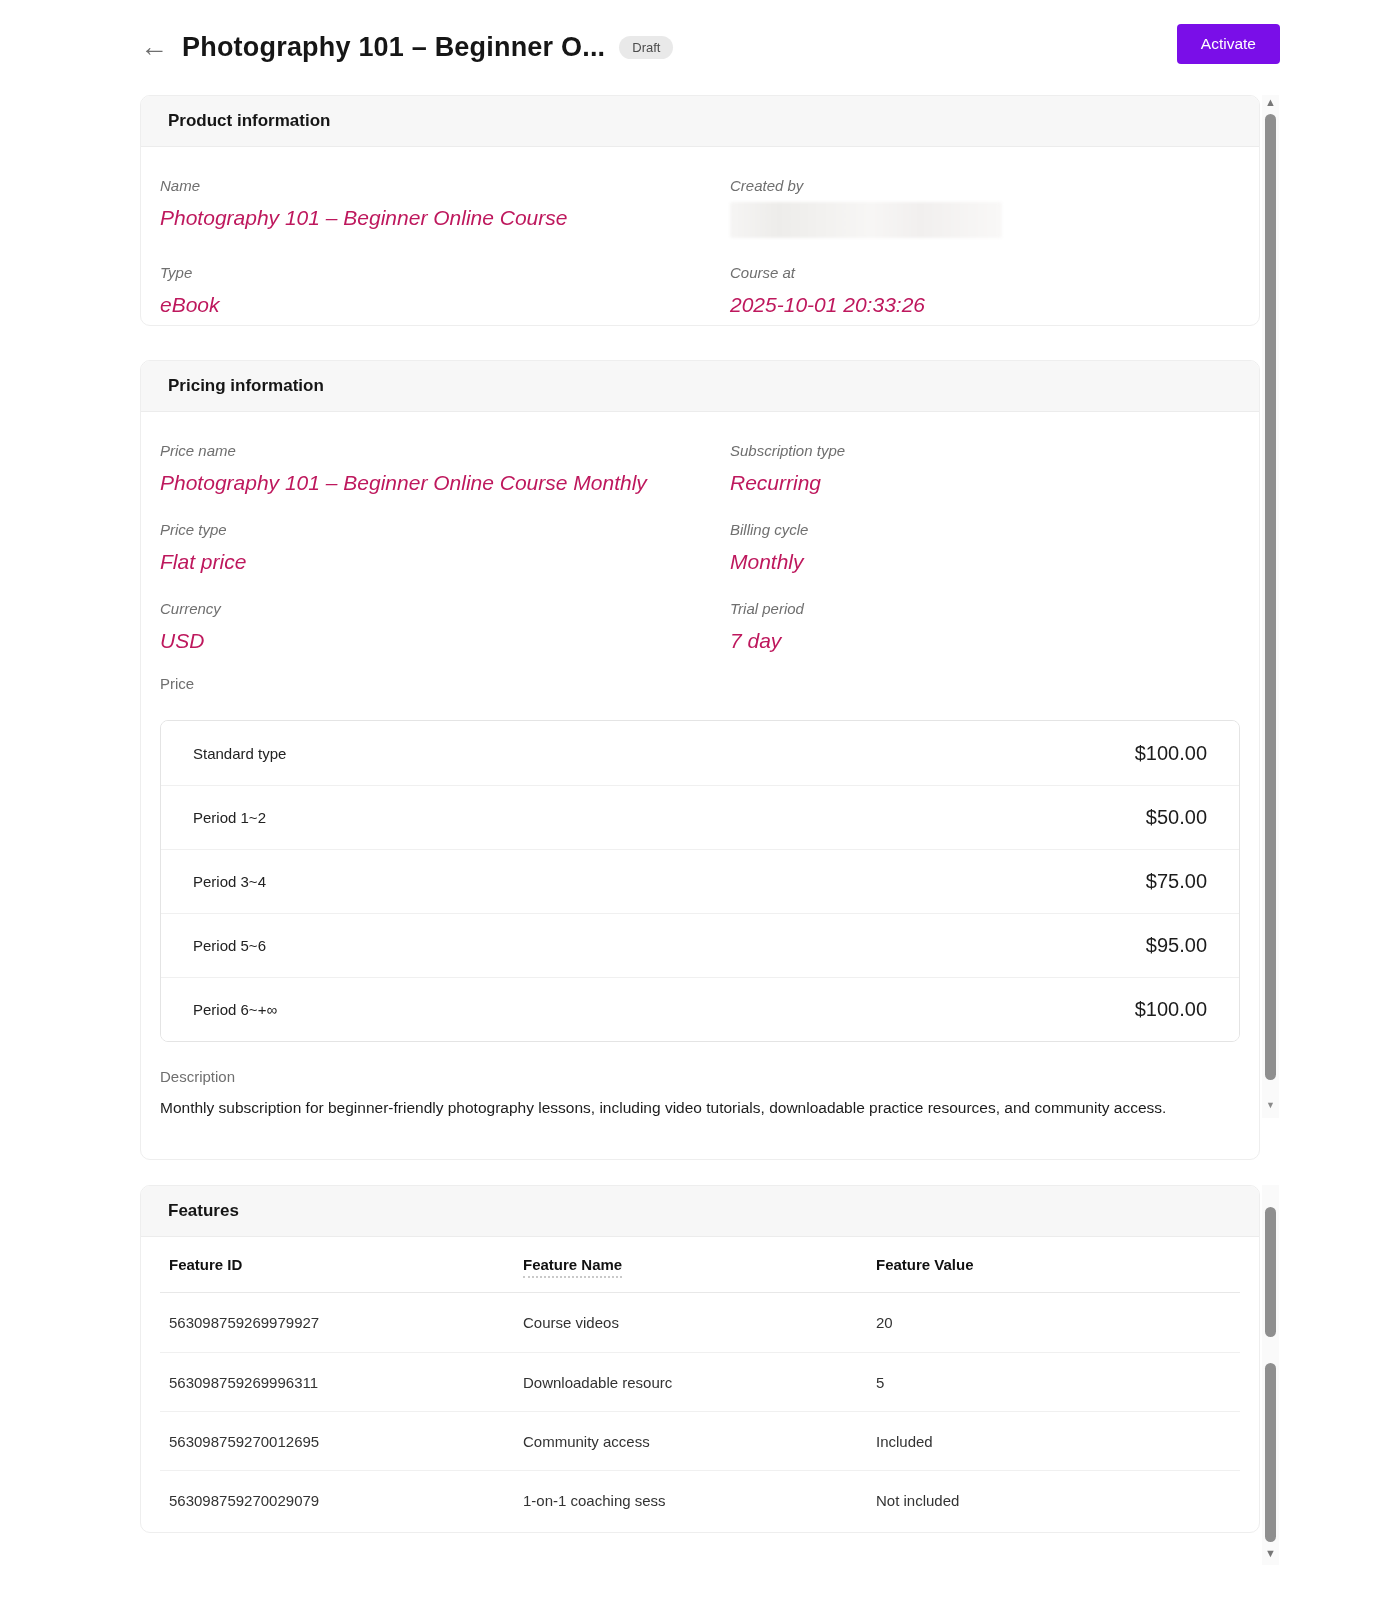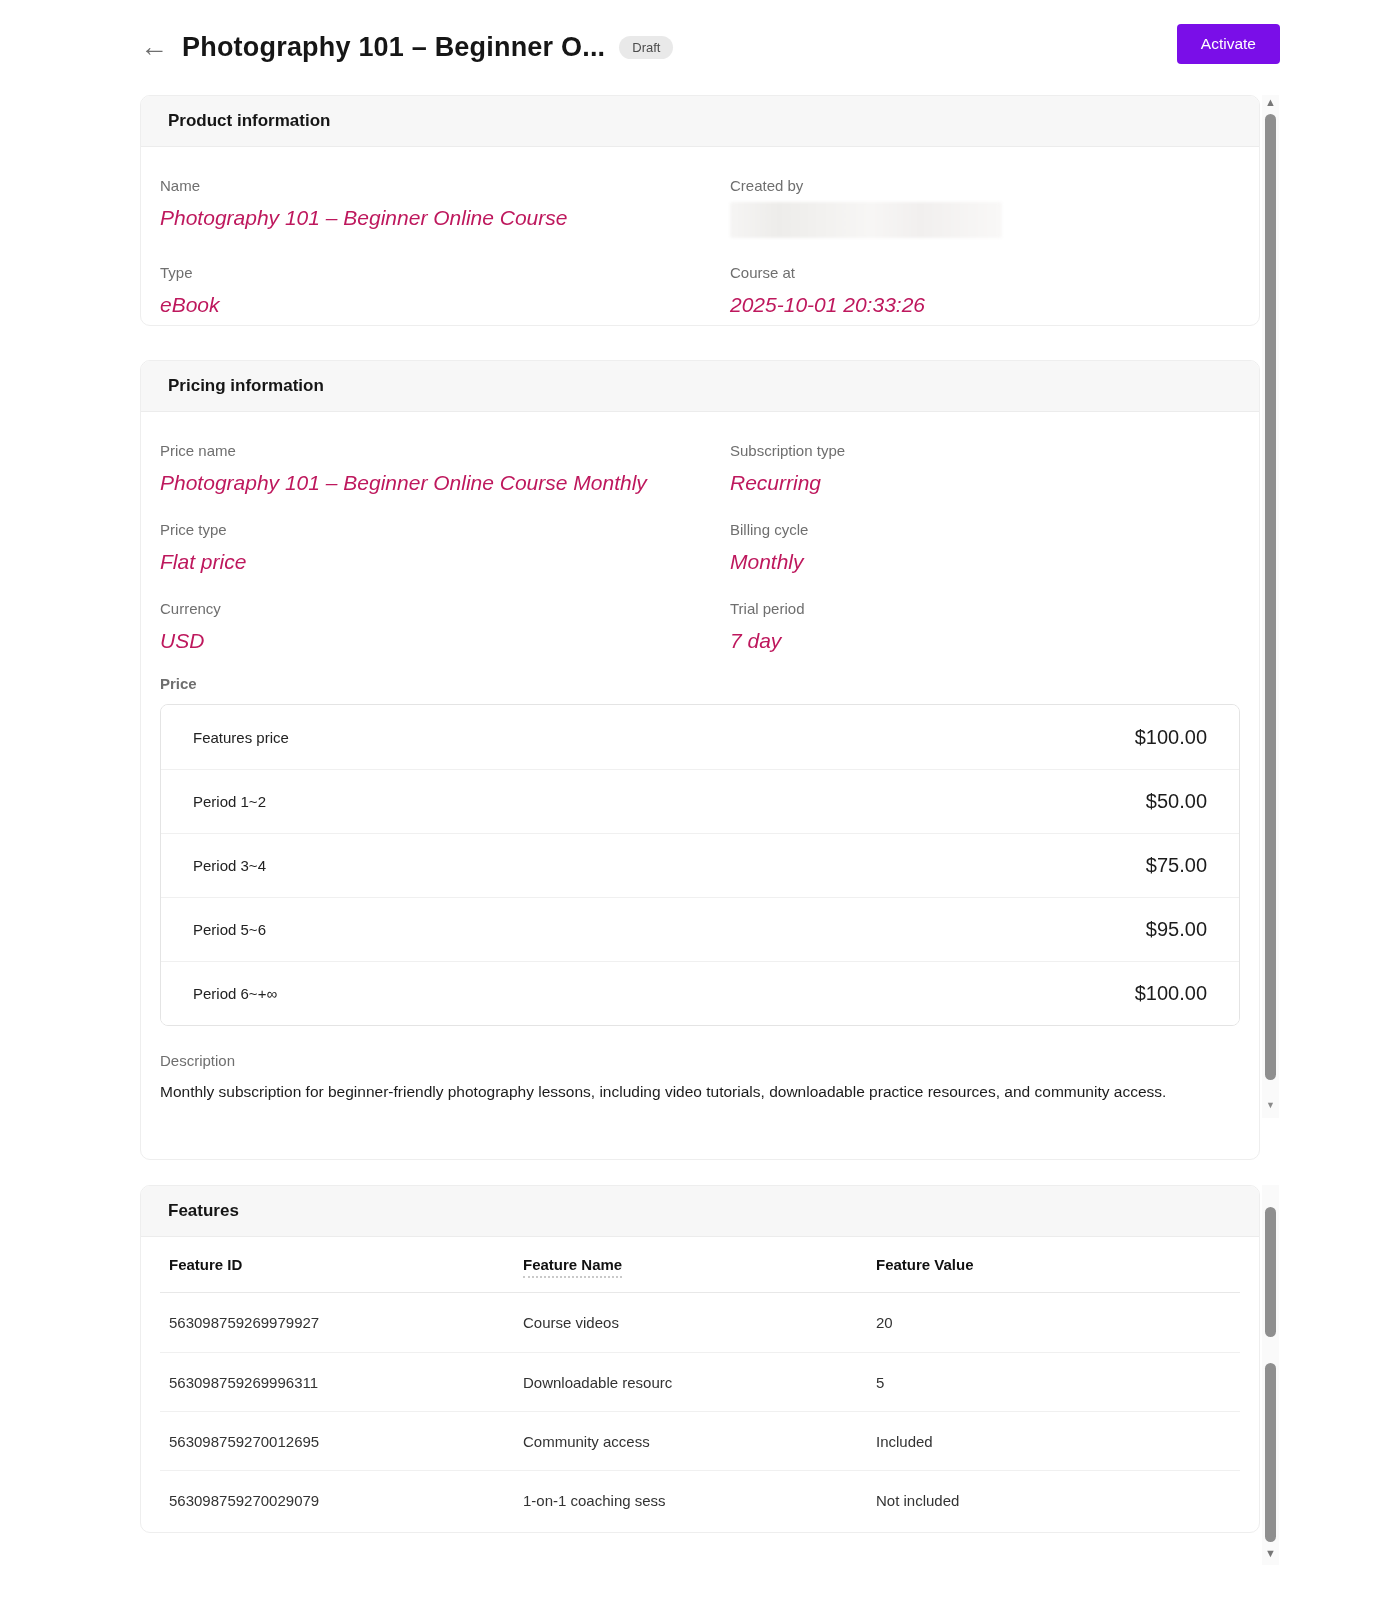--- a/index.html
+++ b/index.html
@@ -22,29 +22,29 @@
     border:1px solid #eeeeee; border-radius:10px; overflow:hidden; }
   .card-head { background:#f7f7f7; border-bottom:1px solid #ececec; padding:15px 27px; }
   .card-head h2 { font-size:17px; font-weight:bold; color:#161616; }
   .card-body { padding:30px 19px 28px 19px; }
 
   #card-product { top:95px; height:231px; }
   #card-pricing { top:360px; height:800px; }
   #card-features { top:1185px; height:348px; }
 
   .field-grid { display:grid; grid-template-columns:570px 1fr; row-gap:26px; }
-  .field .label { font-size:15px; color:#6f6f6f; margin-bottom:12px; }
+  .field .label { font-size:15px; color:#6f6f6f; margin-bottom:12px;font-style:italic; }
   .field .value { font-size:21px; color:#be185d;font-style:italic; }
   .redacted { width:272px; height:36px; margin-top:-4px; border-radius:2px;
     background:
       linear-gradient(90deg,#f6f5f4 0%,#edecea 18%,#f2f1ef 34%,#f7f6f5 52%,#f1efee 70%,#f9f8f7 100%);
     filter:blur(1.5px); }
 
   
-  .price-label { font-size:15px; color:#6f6f6f; margin:22px 0 12px 0;font-weight:bold; }
+  .price-label { font-size:15px; color:#6f6f6f; margin:22px 0 28px 0; }
   .price-table { border:1px solid #e4e4e4; border-radius:8px; overflow:hidden; }
   .price-row { display:flex; align-items:center; justify-content:space-between;
     height:64px; padding:0 32px; background:#ffffff; }
   .price-row + .price-row { border-top:1px solid #f0f0f0; }
   .price-tier { font-size:15px; color:#222222; }
   .price-amount { font-size:20px; color:#1c1c1c; }
 
   .desc-label { font-size:15px; color:#6f6f6f; margin:26px 0 10px 0; }
   .desc-text { font-size:15.5px; color:#1c1c1c; line-height:25px; max-width:1050px; }
 
@@ -137,21 +137,21 @@
       </div>
       <div class="field">
         <div class="label">Trial period</div>
         <div class="value">7 day</div>
       </div>
     </div>
 
     <div class="price-label">Price</div>
     <div class="price-table">
       <div class="price-row">
-        <span class="price-tier">Features price</span>
+        <span class="price-tier">Standard type</span>
         <span class="price-amount">$100.00</span>
       </div>
       <div class="price-row">
         <span class="price-tier">Period 1~2</span>
         <span class="price-amount">$50.00</span>
       </div>
       <div class="price-row">
         <span class="price-tier">Period 3~4</span>
         <span class="price-amount">$75.00</span>
       </div>

